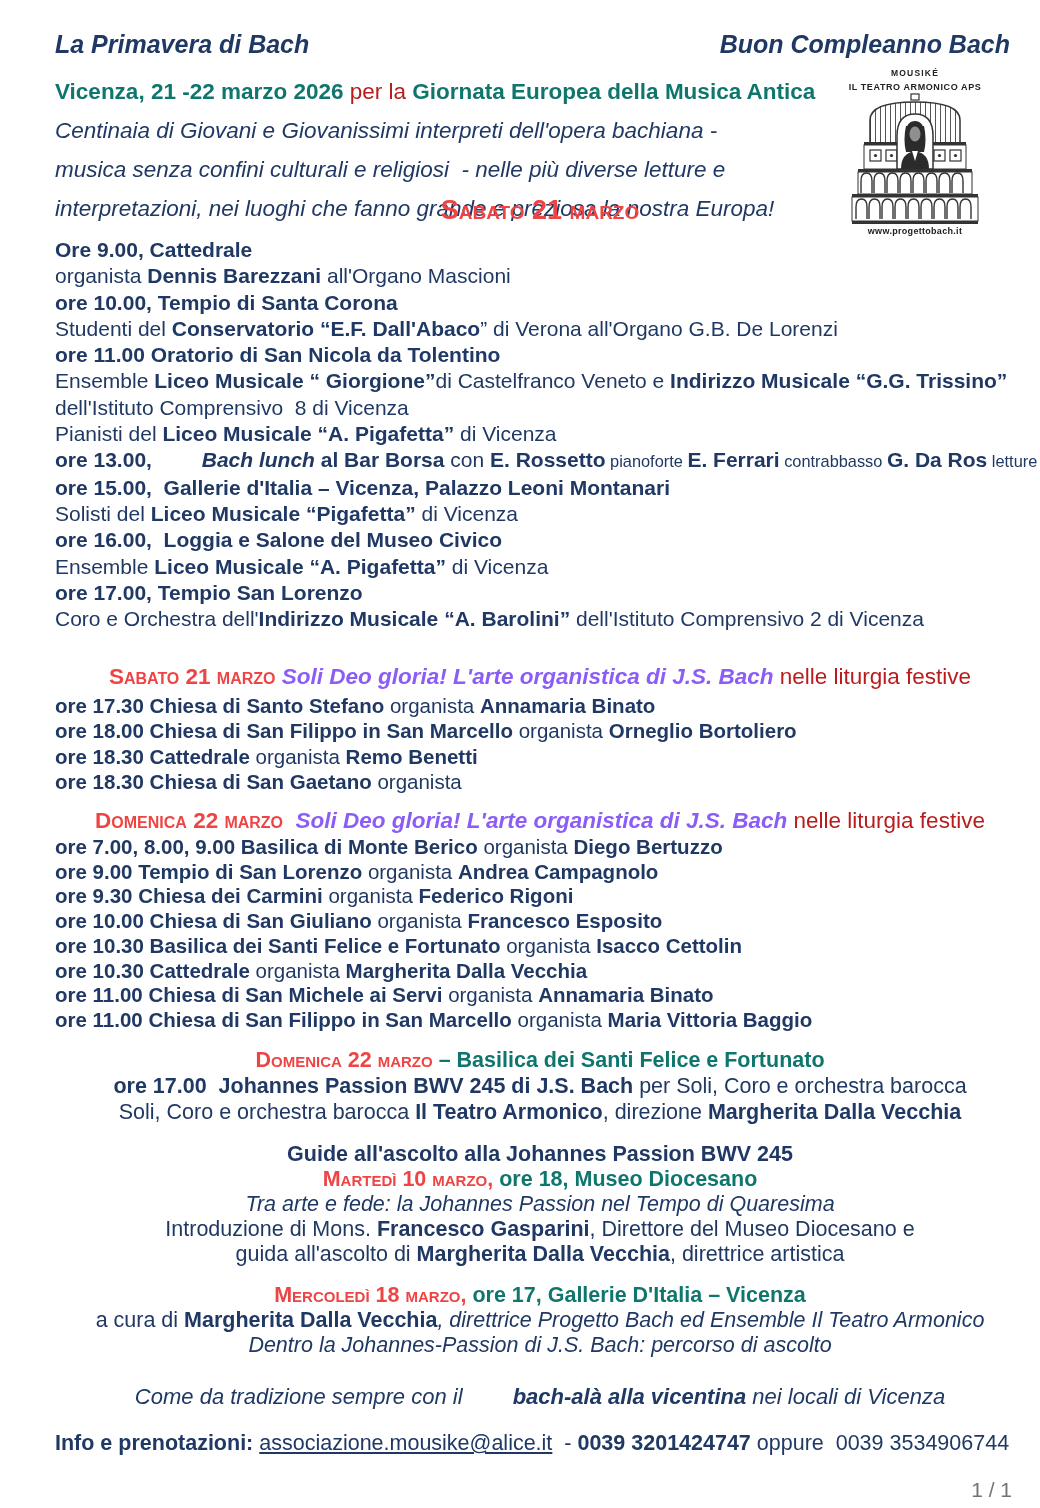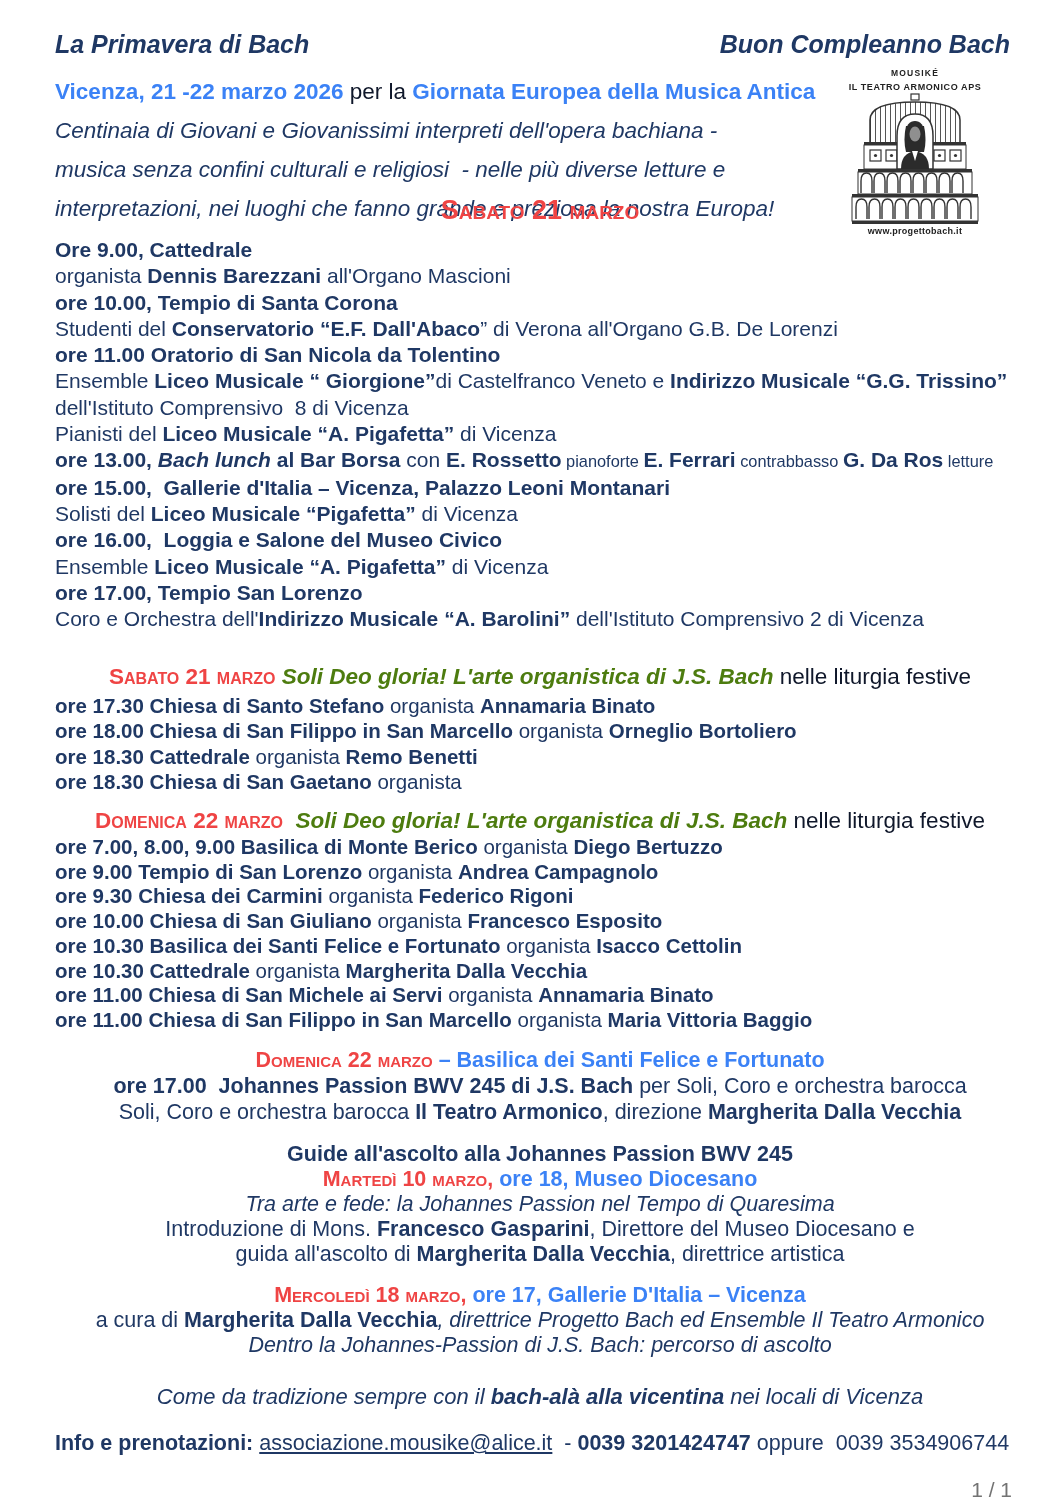--- a/index.html
+++ b/index.html
@@ -5,25 +5,25 @@
   html,body{margin:0;padding:0;background:#ffffff;}
   .page{
     position:relative;width:1040px;height:1508px;background:#fff;
     font-family:"Liberation Sans",sans-serif;color:#1f3864;overflow:hidden;
   }
   .line{white-space:pre;}
   
   .s-r{font-weight:400;}
   .s-b{font-weight:700;}
   .s-i{font-style:italic;}
-  .s-bi{font-weight:700;font-style:italic;}
+  .s-bi{font-weight:700;font-style:italic;margin-left:44px;}
   .s-sm{font-size:0.78em;}
-  .s-rb{color:#3b82f6;font-weight:700;}
-  .s-rr{color:#0f172a;}
-  .s-rbi{color:#4d7c0f;font-weight:700;font-style:italic;}
+  .s-rb{color:#0f766e;font-weight:700;}
+  .s-rr{color:#b91c1c;}
+  .s-rbi{color:#8b5cf6;font-weight:700;font-style:italic;}
   .s-scrb{color:#ef4444;font-weight:700;font-variant:small-caps;font-variant-caps:small-caps;}
   .s-link{text-decoration:underline;}
   
   .titles{position:absolute;top:30px;left:55px;right:30px;display:flex;justify-content:space-between;
           font-size:25px;font-weight:700;font-style:italic;}
   .intro{position:absolute;top:76px;left:55px;width:755px;font-size:22.5px;line-height:31px;}
   .intro-red{font-style:normal;}
   .intro-body .line{font-style:italic;margin-top:8px;}
   .logo{position:absolute;top:62px;left:818px;width:195px;height:175px;}
   .lg-t1{font:700 8.5px "Liberation Sans",sans-serif;letter-spacing:1.2px;fill:#222;}

